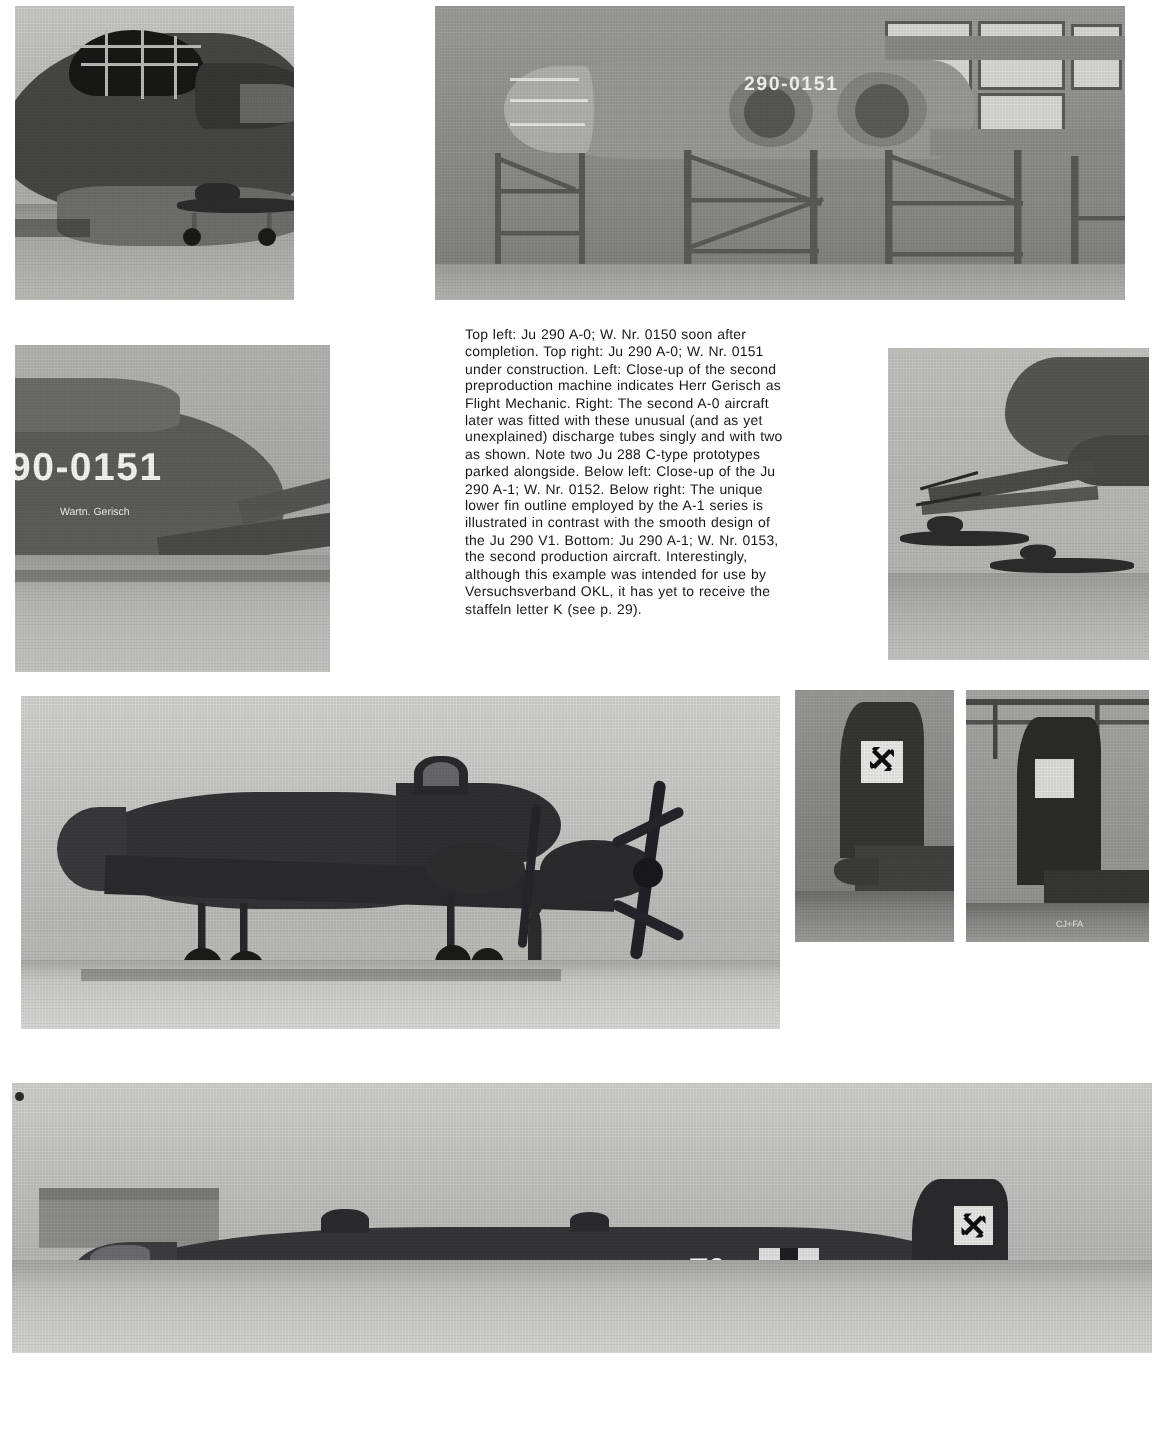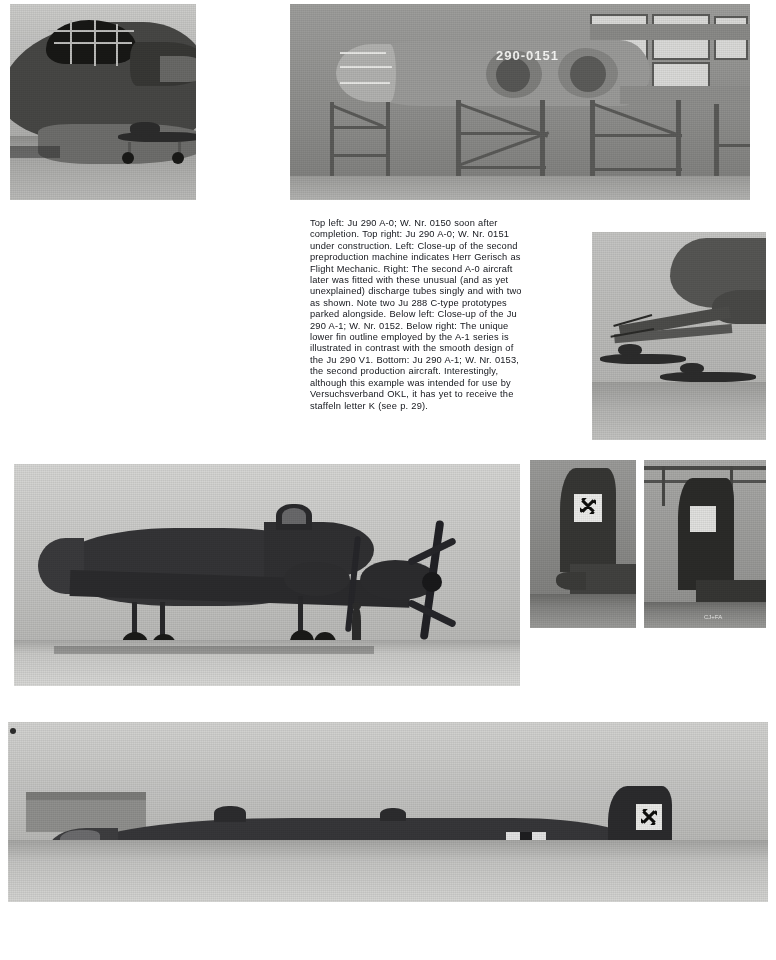--- a/index.html
+++ b/index.html
@@ -271,20 +271,34 @@
     <div class="scaffold" style="left:300px; top:130px; width:92px; height:3px;"></div>
     <div class="scaffold" style="left:300px; top:164px; width:92px; height:3px;"></div>
     <div class="scaffold" style="left:302px; top:98px; width:96px; height:3px; transform:rotate(20deg); transform-origin:left top;"></div>
 
     <div class="scaffold" style="left:424px; top:100px; width:5px; height:90px;"></div>
     <div class="scaffold" style="left:424px; top:140px; width:36px; height:3px;"></div>
 
     <div class="ground" style="height:24px; background:linear-gradient(180deg,#9c9c9a,#b2b2b0);"></div>
   </div>
 
+  <div class="photo" id="photo-nose-marking" style="left:10px; top:230px; width:210px; height:218px;">
+    <div class="sky" style="background:linear-gradient(180deg,#b4b4b2,#a0a09e);"></div>
+
+    <div class="fuse2" style="left:-20px; top:40px; width:200px; height:110px; background:#5f5f5d; border-radius:0 60% 30% 0 / 0 60% 40% 0;"></div>
+    <div class="fuse2" style="left:-20px; top:22px; width:130px; height:36px; background:#6e6e6c; border-radius:0 40% 20% 0;"></div>
+
+    <div class="wing" style="left:96px; top:128px; width:120px; height:22px; background:#4d4d4b; transform:rotate(-8deg); transform-origin:left center;"></div>
+    <div class="wing" style="left:150px; top:104px; width:70px; height:16px; background:#585856; transform:rotate(-14deg); transform-origin:left center;"></div>
+
+    <div class="lbl" style="left:-4px; top:66px; font-size:26px; letter-spacing:1px; color:#f2f2f0;">90-0151</div>
+    <div class="lbl-sm" style="left:30px; top:108px; font-size:7px; color:#e6e6e4;">Wartn. Gerisch</div>
+    <div class="ground" style="height:78px; background:linear-gradient(180deg,#9b9b99 0%,#b5b5b3 40%,#c2c2c0 100%);"></div>
+    <div class="darkblob" style="left:0; top:150px; width:210px; height:8px; opacity:0.35;"></div>
+  </div>
 
   <div class="caption">Top left: Ju 290 A-0; W. Nr. 0150 soon after completion. Top right: Ju 290 A-0; W. Nr. 0151 under construction. Left: Close-up of the second preproduction machine indicates Herr Gerisch as Flight Mechanic. Right: The second A-0 aircraft later was fitted with these unusual (and as yet unexplained) discharge tubes singly and with two as shown. Note two Ju 288 C-type prototypes parked alongside. Below left: Close-up of the Ju 290 A-1; W. Nr. 0152. Below right: The unique lower fin outline employed by the A-1 series is illustrated in contrast with the smooth design of the Ju 290 V1. Bottom: Ju 290 A-1; W. Nr. 0153, the second production aircraft. Interestingly, although this example was intended for use by Versuchsverband OKL, it has yet to receive the staffeln letter K (see p. 29).</div>
 
   <div class="photo" id="photo-discharge" style="left:592px; top:232px; width:174px; height:208px;">
     <div class="sky" style="background:linear-gradient(180deg,#c2c2c0,#adadab);"></div>
 
     <div class="fuse2" style="left:78px; top:6px; width:100px; height:70px; background:#585856; border-radius:40% 0 0 50% / 60% 0 0 50%;"></div>
     <div class="fuse2" style="left:120px; top:58px; width:60px; height:34px; background:#4c4c4a; border-radius:50% 0 0 40%;"></div>
 
     <div class="wing" style="left:26px; top:74px; width:112px; height:12px; background:#4f4f4d; transform:rotate(-10deg); transform-origin:right center;"></div>

